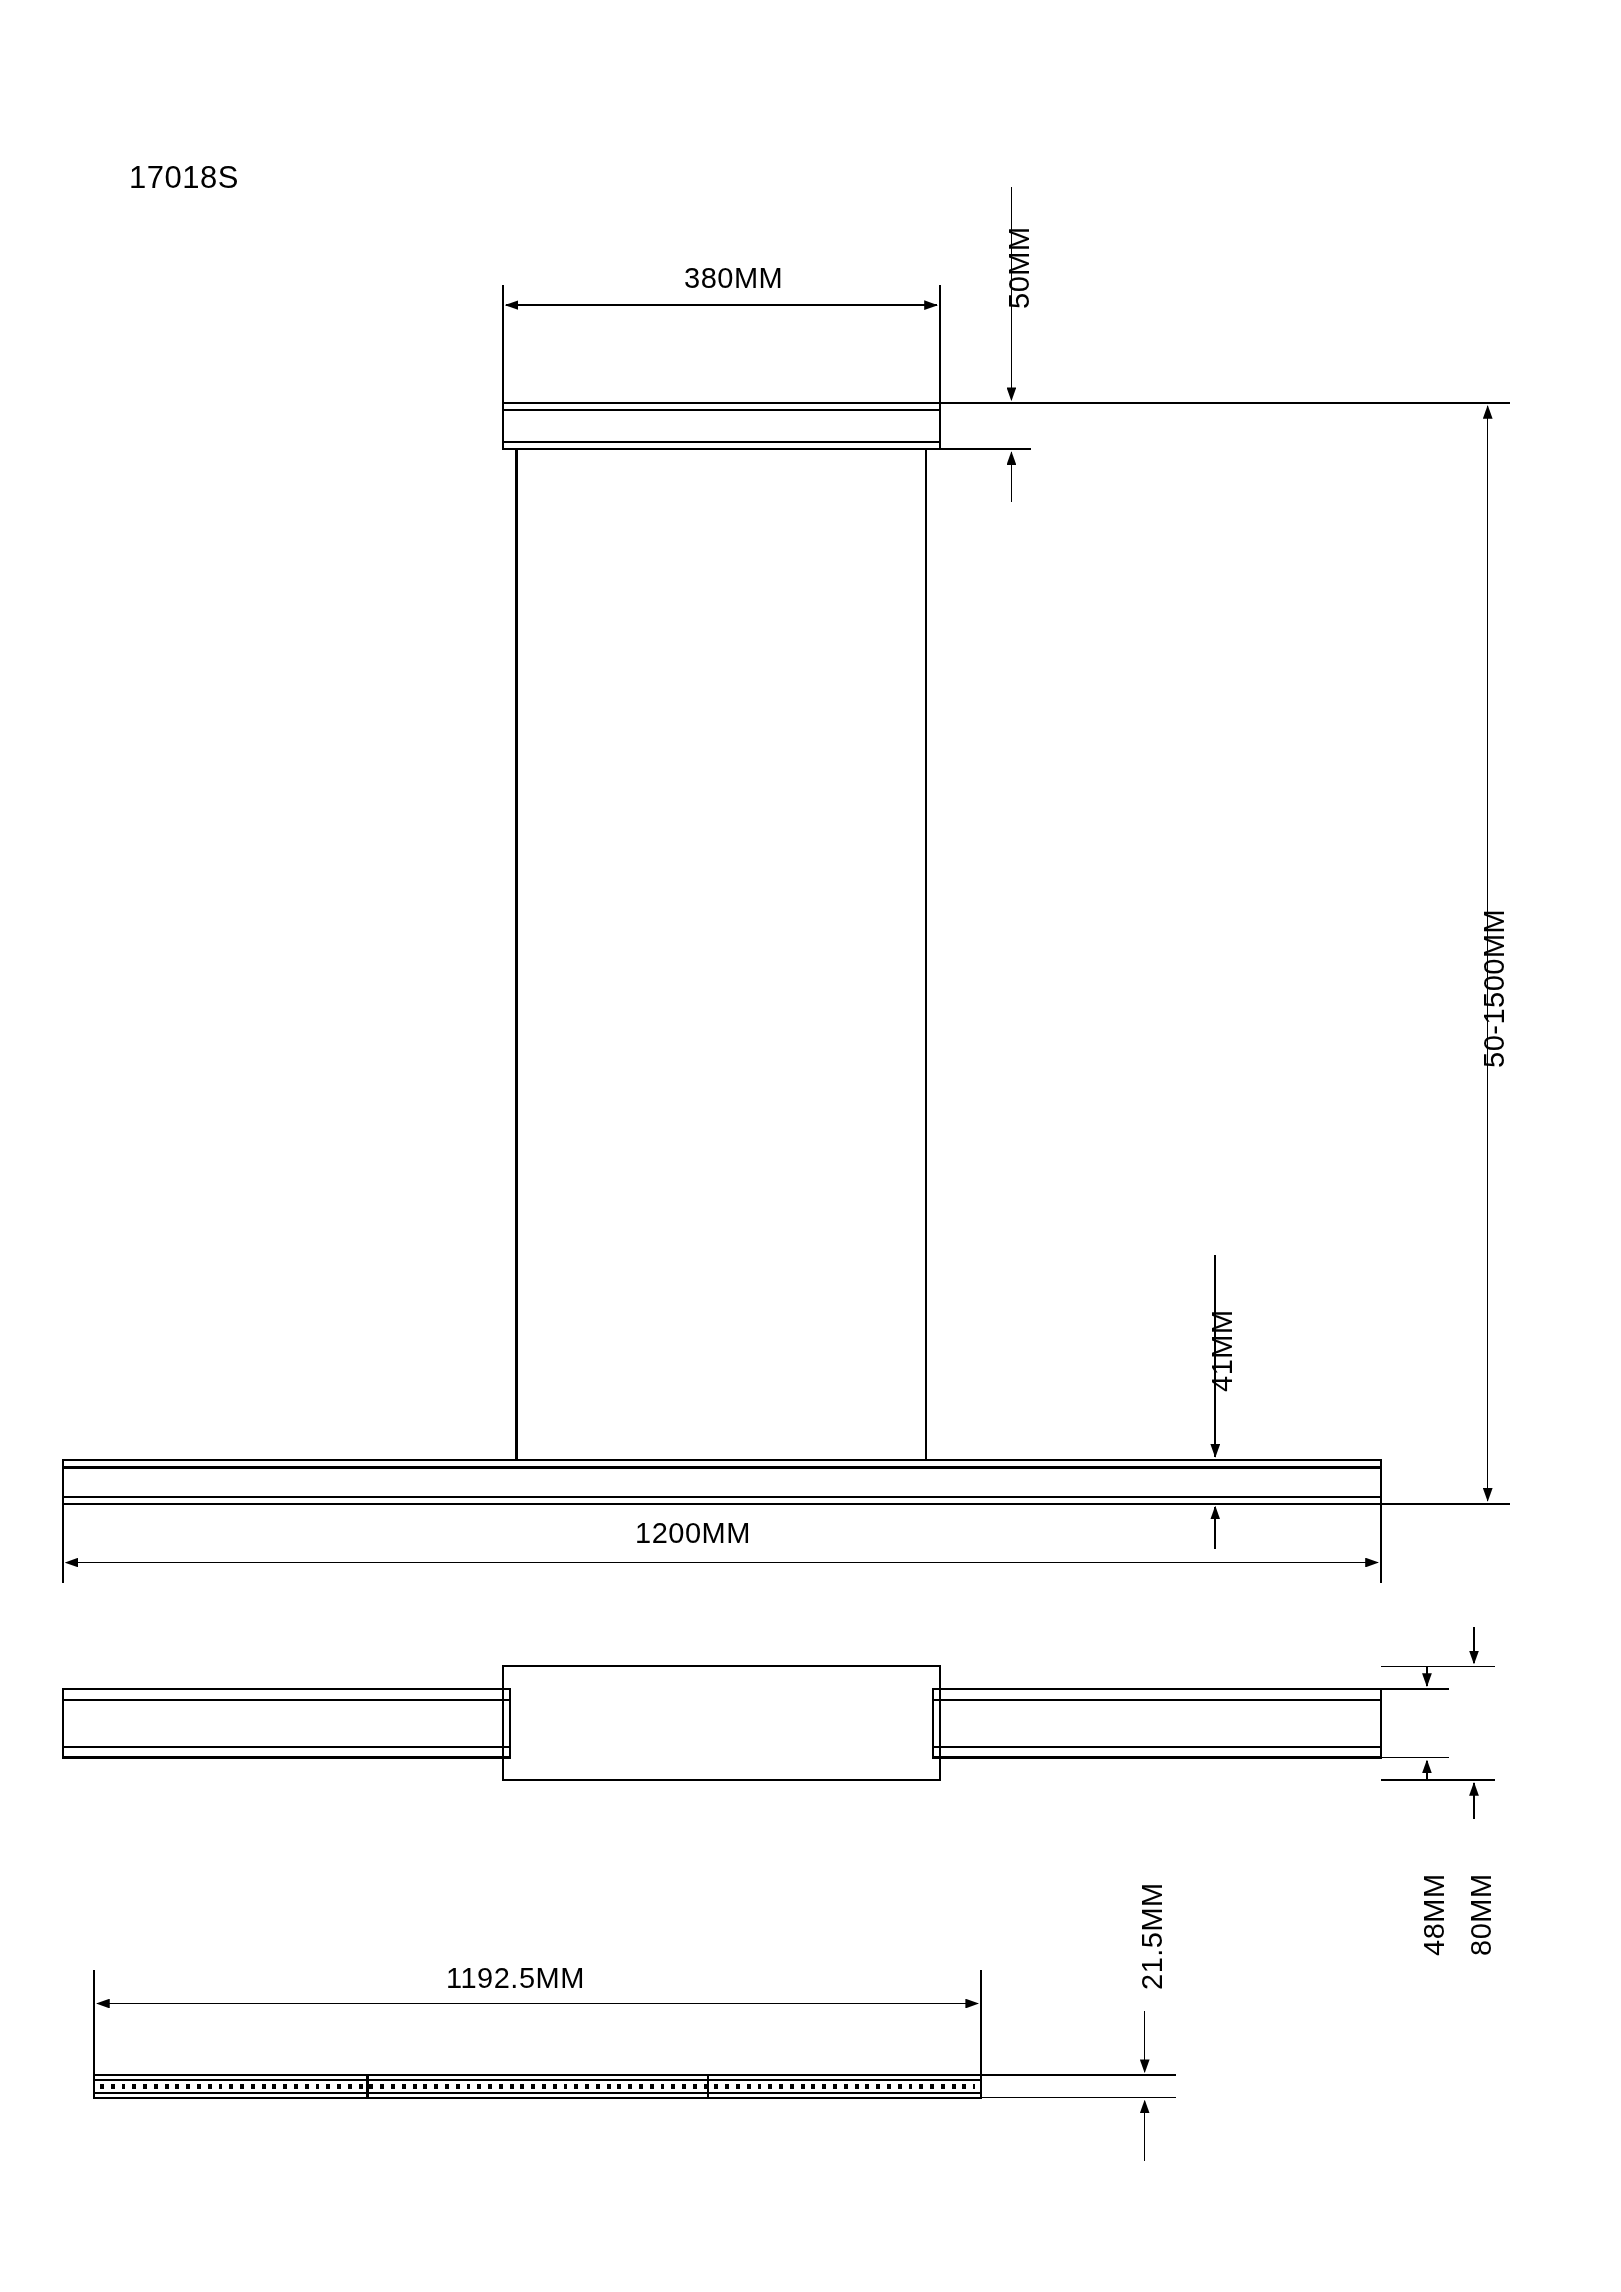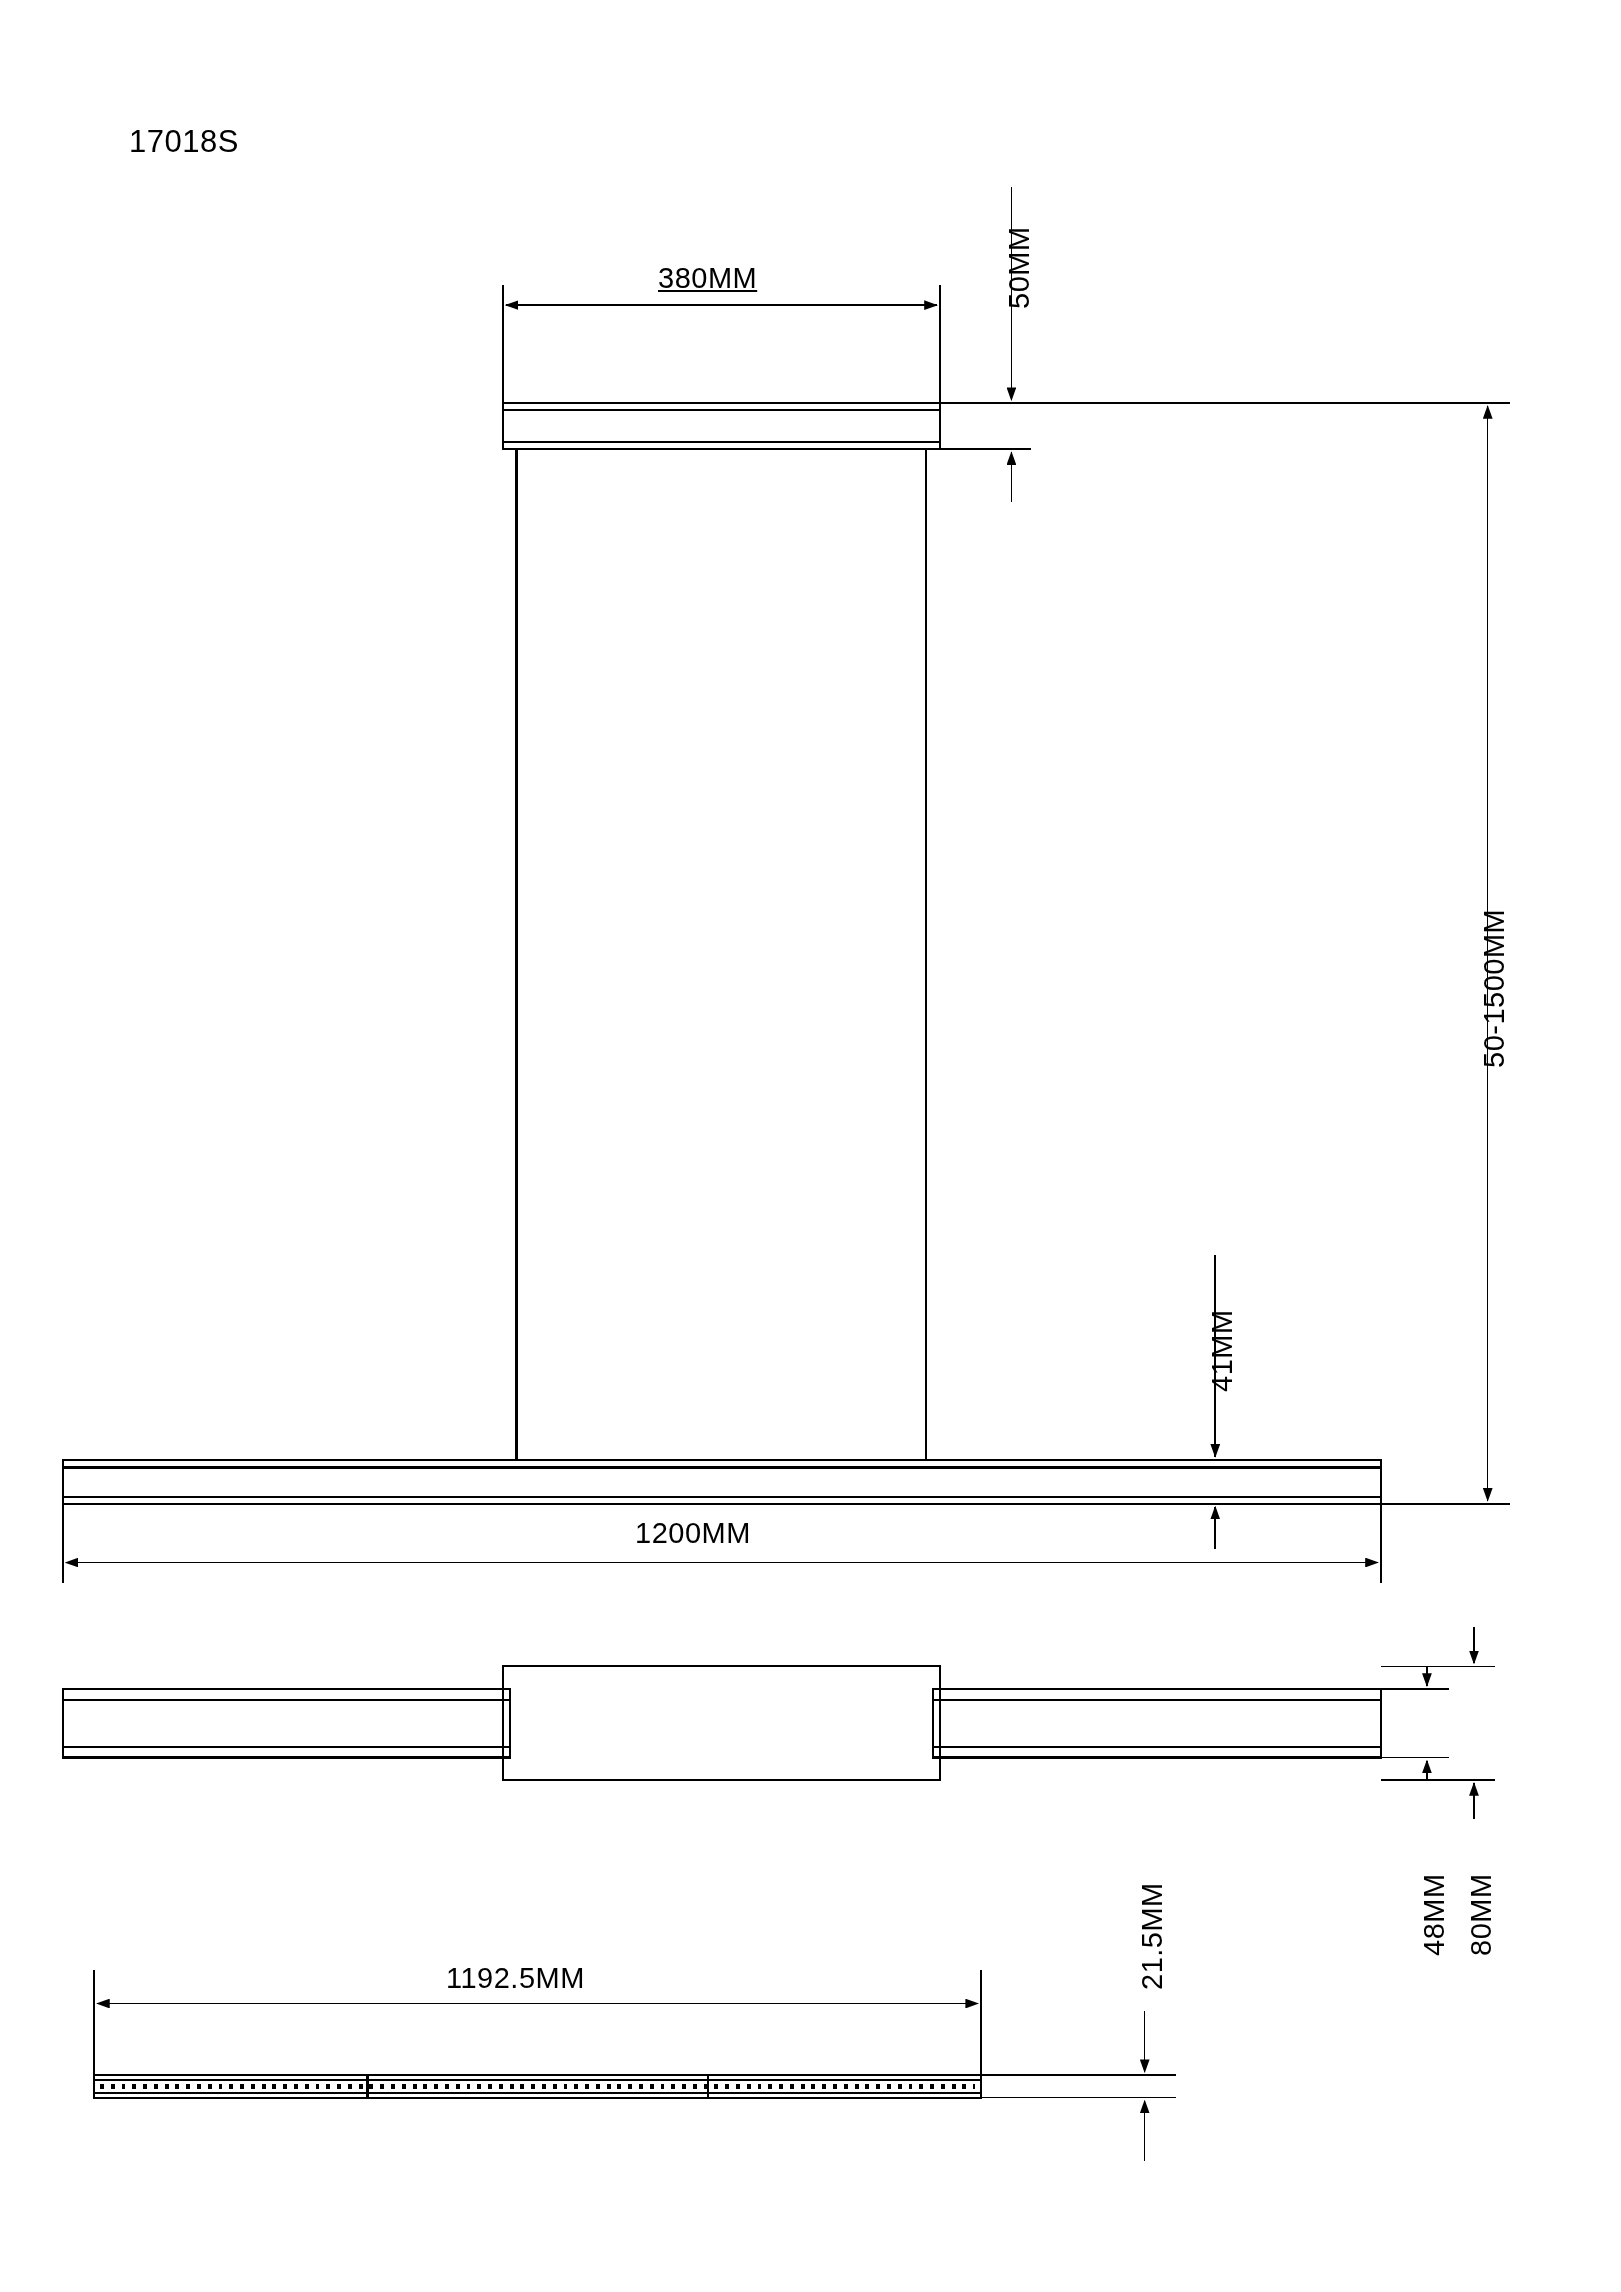--- a/index.html
+++ b/index.html
@@ -29,20 +29,21 @@
     color: #000000;
     white-space: nowrap;
     letter-spacing: 0.5px;
   }
   .lbl.vert {
     transform-origin: left top;
     transform: rotate(-90deg);
   }
   .title {
     font-size: 31px;
+    margin-top: 36px;
   }
 </style>
 </head>
 <body>
 
 <svg id="drawing" viewBox="0 0 1654 2339" xmlns="http://www.w3.org/2000/svg">
   <defs>
     <marker id="arrHead" markerWidth="14" markerHeight="10" refX="13" refY="5" orient="auto" markerUnits="userSpaceOnUse">
       <path d="M0,0 L14,5 L0,10 z" fill="#000"></path>
     </marker>
@@ -148,21 +149,21 @@
       <line x1="1001" y1="2117" x2="1200" y2="2117"></line>
       <line x1="1001" y1="2140" x2="1200" y2="2140"></line>
       <line x1="1168" y1="2052" x2="1168" y2="2114" marker-end="url(#arrHead)"></line>
       <line x1="1168" y1="2205" x2="1168" y2="2143" marker-end="url(#arrHead)"></line>
     </g>
   </g>
 </svg>
 
 <div class="lbl title" style="left:129px; top:124px;">17018S</div>
 
-<div class="lbl" style="left:658px; top:262px;text-decoration:underline;">380MM</div>
+<div class="lbl" style="left:684px; top:262px;">380MM</div>
 
 <div class="lbl vert" style="left:1003px; top:309px;">50MM</div>
 
 <div class="lbl vert" style="left:1478px; top:1068px;">50-1500MM</div>
 
 <div class="lbl vert" style="left:1206px; top:1392px;">41MM</div>
 
 <div class="lbl" style="left:635px; top:1517px;text-align:center;">1200MM</div>
 
 <div class="lbl vert" style="left:1418px; top:1956px;">48MM</div>

